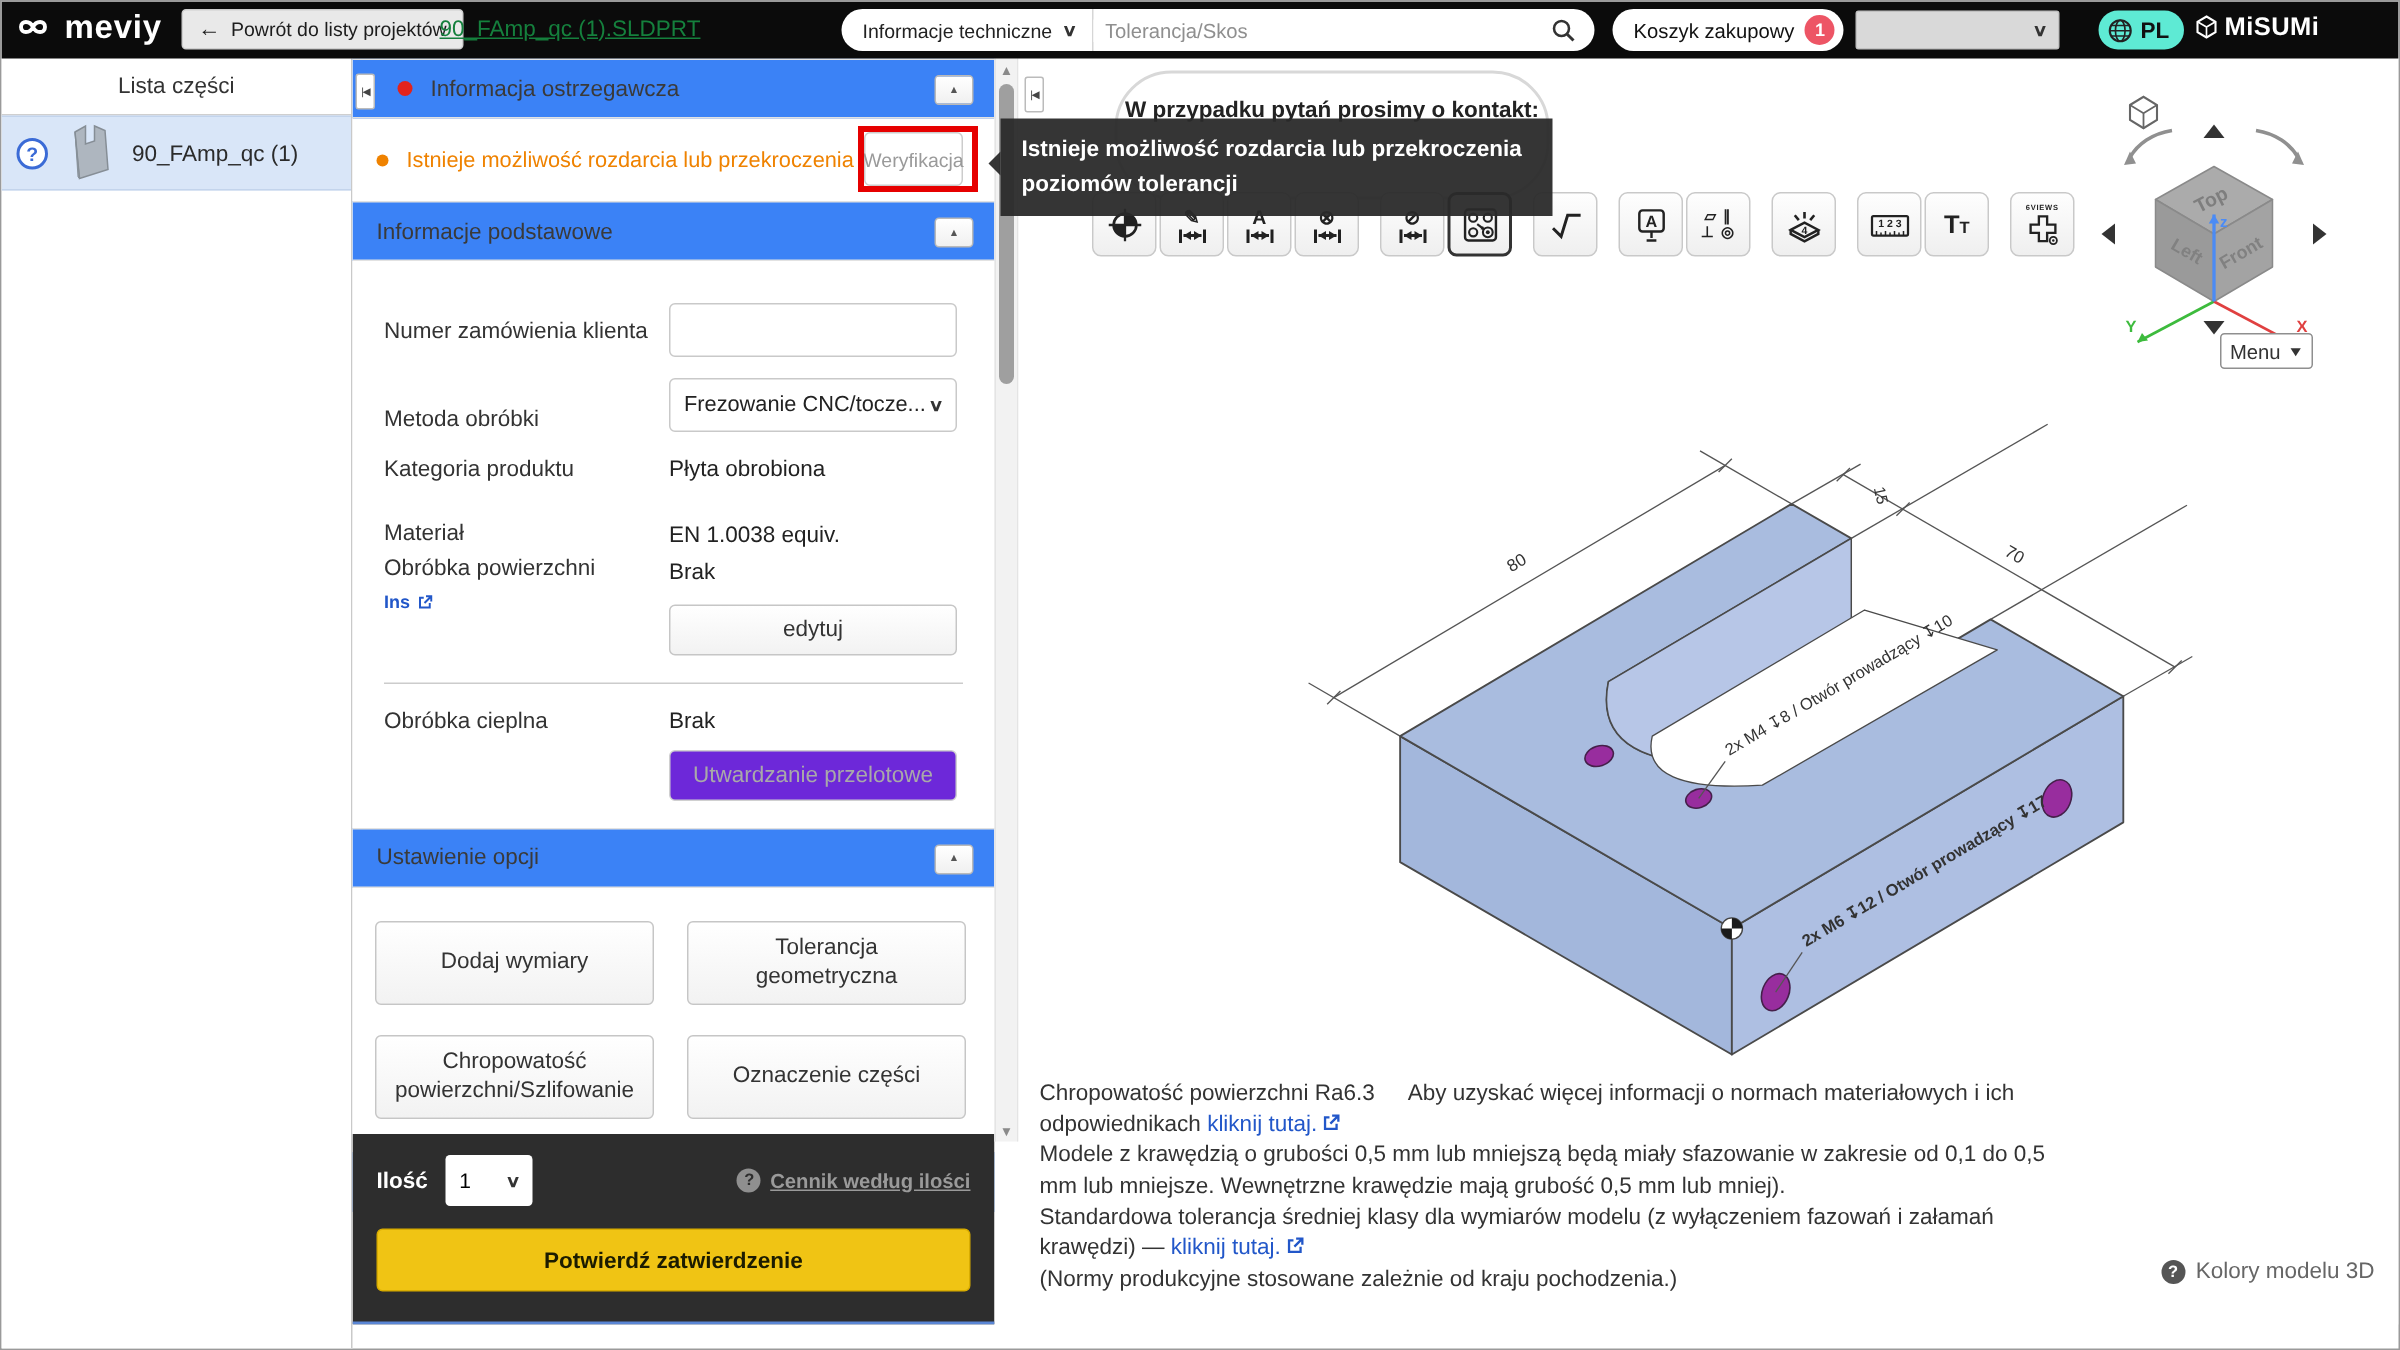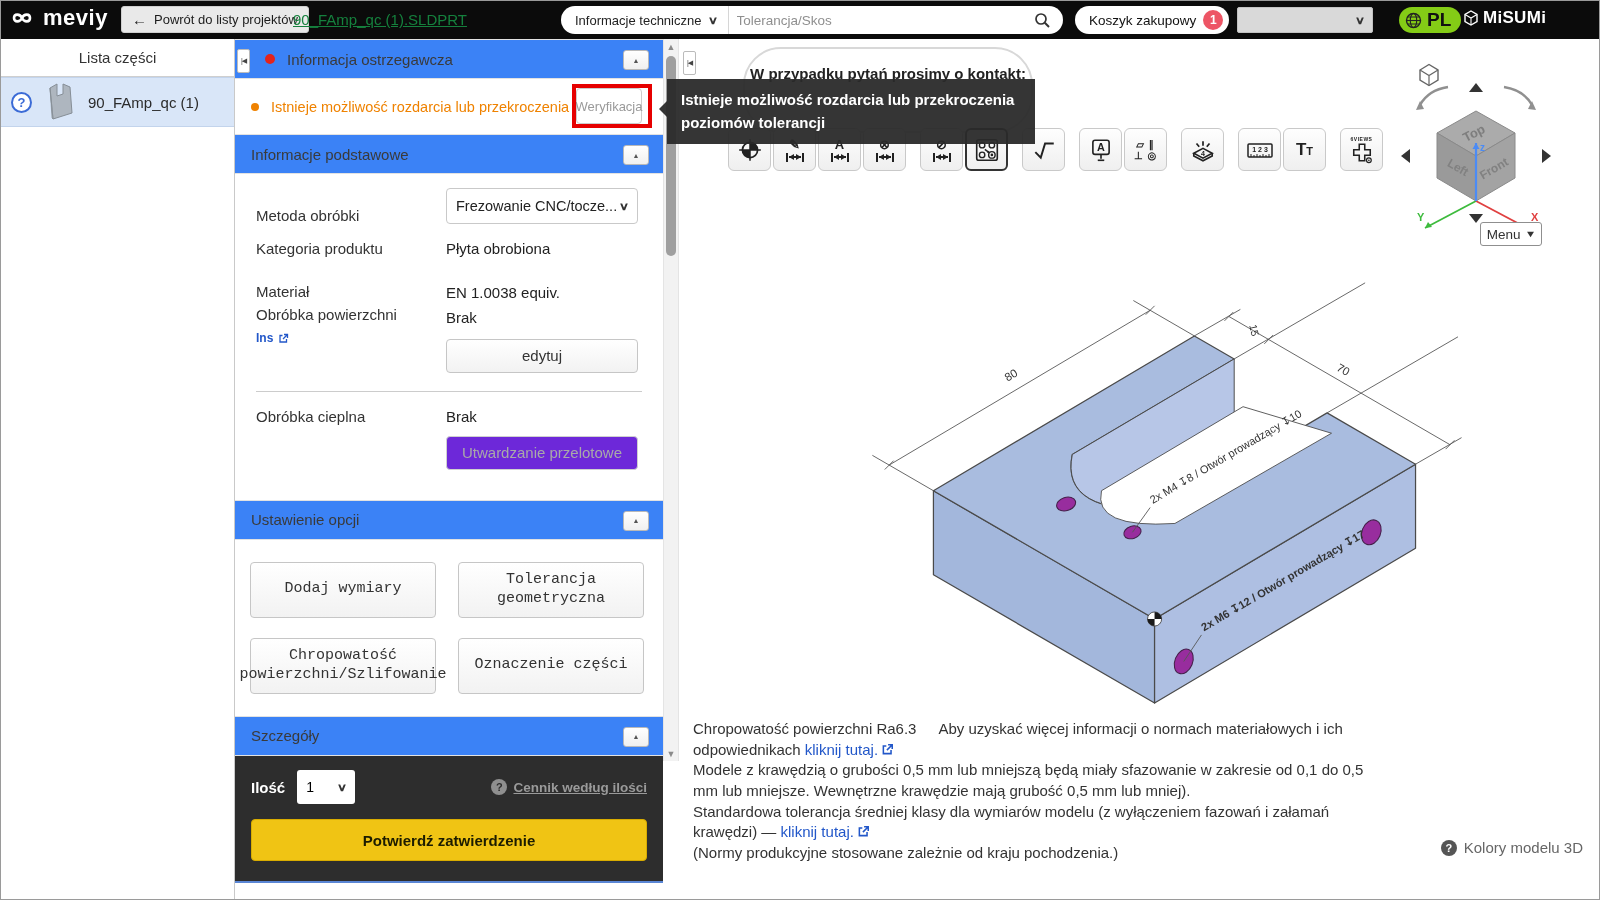--- a/index.html
+++ b/index.html
@@ -16,21 +16,21 @@
   .file-title { left:292px; top:10px; color:#15803d; font-size:15px;text-decoration:underline; }
   .searchbar { left:560px; width:502px; height:28px; background:#fff; border-radius:14px; display:flex; align-items:center; overflow:hidden; }
   .search-cat { display:flex; align-items:center; gap:8px; padding:0 10px 0 14px; font-size:13px; color:#222; border-right:1px solid #d6d6d6; height:100%; cursor:pointer; white-space:nowrap; }
   .chev { font-size:11px; color:#333; font-weight:bold; transform:scaleX(1.3); }
   .search-input { flex:1; border:none; outline:none; font-size:13.5px; color:#333; padding:0 8px; font-family:"Liberation Sans",sans-serif; }
   .search-input::placeholder { color:#8f8f8f; }
   .search-glass { padding:0 12px 0 4px; display:flex; align-items:center; cursor:pointer; }
   .cart-pill { left:1074px; height:28px; background:#fff; border-radius:14px; display:flex; align-items:center; padding:0 6px 0 14px; gap:7px; font-size:13.5px; color:#111; cursor:pointer; }
   .cart-badge { width:20px; height:20px; border-radius:50%; background:#ed5565; color:#fff; font-size:12px; font-weight:bold; display:flex; align-items:center; justify-content:center; }
   .tb-select { left:1236px; top:6px; width:136px; height:26px; background:#d9d9d9; border:1px solid #c2c2c2; border-radius:2px; display:flex; align-items:center; justify-content:flex-end; padding:0 8px; cursor:pointer; }
-  .lang-pill { left:1398px; top:6px; height:26px; background:#84cc16; border-radius:13px; display:flex; align-items:center; padding:0 10px 0 6px; gap:5px; font-size:19px; font-weight:bold; color:#111; cursor:pointer; }
+  .lang-pill { left:1398px; top:6px; height:26px; background:#5eead4; border-radius:13px; display:flex; align-items:center; padding:0 10px 0 6px; gap:5px; font-size:15px; font-weight:bold; color:#111; cursor:pointer; }
   .brand { left:1462px; top:7px; display:flex; align-items:center; gap:4px; color:#fff; font-weight:bold; font-size:17px; letter-spacing:.3px; }
 
   
   .sidebar { position:absolute; top:38px; left:0; width:234px; bottom:0; background:#fff; border-right:1px solid #c9c9c9; }
   .sidebar-h { height:38px; border-bottom:1px solid #cfcfcf; display:flex; align-items:center; justify-content:center; font-size:15px; color:#333; }
   .part-row { height:50px; background:#d9e6f8; border-top:1px solid #c3d4ec; border-bottom:1px solid #c3d4ec; display:flex; align-items:center; padding:0 10px; gap:10px; cursor:pointer; }
   .help-q { width:21px; height:21px; border-radius:50%; border:2px solid #3b6bd6; color:#3b6bd6; font-size:13px; font-weight:bold; display:flex; align-items:center; justify-content:center; background:#fff; cursor:pointer; flex:0 0 auto; }
   .part-name { font-size:15px; color:#2b2b2b; }
 
   
@@ -49,21 +49,21 @@
   .frow { display:flex; align-items:center; }
   .flabel { width:190px; font-size:15px; color:#333; flex:0 0 auto; }
   .fval { font-size:15px; color:#222; }
   .tinput { width:192px; height:36px; border:1px solid #c9c9c9; border-radius:4px; padding:0 8px; font-size:14px; font-family:"Liberation Sans",sans-serif; }
   .fselect { width:192px; height:36px; border:1px solid #c9c9c9; border-radius:4px; background:#fff; display:flex; align-items:center; justify-content:space-between; padding:0 9px; font-size:14.5px; color:#222; cursor:pointer; }
   .btn { border:1px solid #c6c6c6; border-radius:4px; background:linear-gradient(#ffffff,#f2f2f2); color:#333; font-size:15px; display:flex; align-items:center; justify-content:center; text-align:center; cursor:pointer; }
   .edit-btn { width:192px; height:34px; margin-top:8px; }
   .disabled-btn { width:192px; height:34px; margin-top:10px; background:#6d28d9; border-color:#d0d0d0; color:#a9a9a9; cursor:default; }
   .ins-link { color:#2257c9; font-size:12px; font-weight:bold; display:inline-flex; align-items:center; gap:2px; cursor:pointer; margin-top:2px;text-align:right; }
   .hr { border-top:1px solid #ccc; margin:18px 0 16px 0; }
-  .opt-grid { display:grid; grid-template-columns:186px 186px; gap:20px 22px; padding:22px 15px;font-family:Liberation Mono, monospace; }
+  .opt-grid { display:grid; grid-template-columns:186px 186px; gap:20px 22px; padding:22px 15px; }
   .opt-btn { height:56px; line-height:1.25; padding:4px 10px; }
   .qty-footer { position:absolute; left:0; right:0; bottom:0; height:127px; background:#2d2d2d; border-bottom:2px solid #5a86d5; padding:14px 16px 0 16px; }
   .qty-row { display:flex; align-items:center; }
   .qty-label { color:#fff; font-size:15px; font-weight:bold; margin-right:12px; }
   .qty-select { width:58px; height:34px; background:#fff; border-radius:3px; display:flex; align-items:center; justify-content:space-between; padding:0 9px; font-size:14px; cursor:pointer; }
   .price-link { margin-left:auto; color:#9a9a9a; font-size:13.5px; font-weight:bold; display:flex; align-items:center; gap:6px; cursor:pointer; }
   .price-link u { text-decoration:underline; }
   .qmark { width:16px; height:16px; border-radius:50%; background:#8f8f8f; color:#2d2d2d; font-size:11px; font-weight:bold; display:flex; align-items:center; justify-content:center; }
   .confirm-btn { margin-top:15px; width:100%; height:42px; background:#f0c414; border:1px solid #d8ac00; border-radius:4px; color:#1c1c00; font-size:15px; font-weight:bold; display:flex; align-items:center; justify-content:center; cursor:pointer; }
 
@@ -186,20 +186,24 @@
       <span class="verify-btn">Weryfikacja</span>
       <span class="red-box"></span>
     </div>
 
     <div class="sec-h">
       <span>Informacje podstawowe</span>
       <span class="collapse-btn">▲</span>
     </div>
 
     <div class="form">
+      <div class="frow" style="margin-top:28px;">
+        <span class="flabel">Numer zamówienia klienta</span>
+        <input class="tinput" style="">
+      </div>
       <div class="frow" style="margin-top:14px;align-items:flex-end;">
         <span class="flabel">Metoda obróbki</span>
         <div class="fselect">
           <span>Frezowanie CNC/tocze...</span>
           <span class="chev">∨</span>
         </div>
       </div>
       <div class="frow" style="margin-top:16px;">
         <span class="flabel">Kategoria produktu</span>
         <span class="fval">Płyta obrobiona</span>
@@ -225,21 +229,21 @@
       <div class="hr"></div>
       <div class="frow" style="align-items:flex-start;">
         <span class="flabel">Obróbka cieplna</span>
         <span>
           <span class="fval">Brak</span><br>
           <span class="btn disabled-btn">Utwardzanie przelotowe</span>
         </span>
       </div>
     </div>
 
-    <div class="sec-h" style="margin-top:30px;">
+    <div class="sec-h" style="margin-top:18px;">
       <span>Ustawienie opcji</span>
       <span class="collapse-btn">▲</span>
     </div>
     <div class="opt-grid">
       <span class="btn opt-btn">Dodaj wymiary</span>
       <span class="btn opt-btn">Tolerancja geometryczna</span>
       <span class="btn opt-btn">Chropowatość powierzchni/Szlifowanie</span>
       <span class="btn opt-btn">Oznaczenie części</span>
     </div>
 

